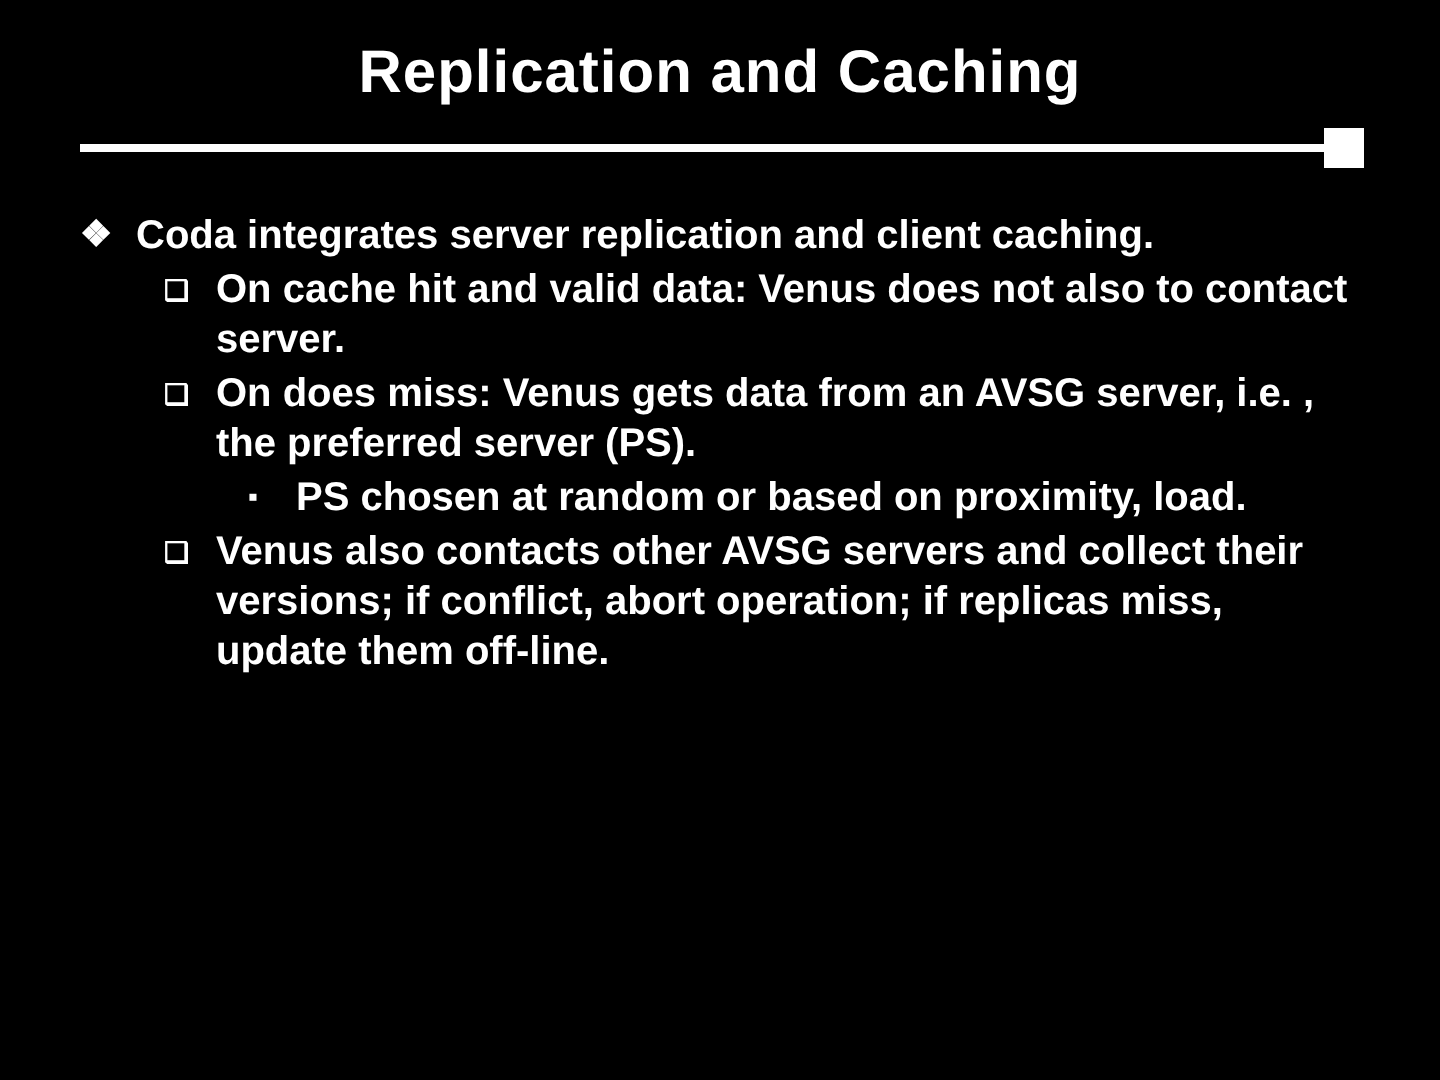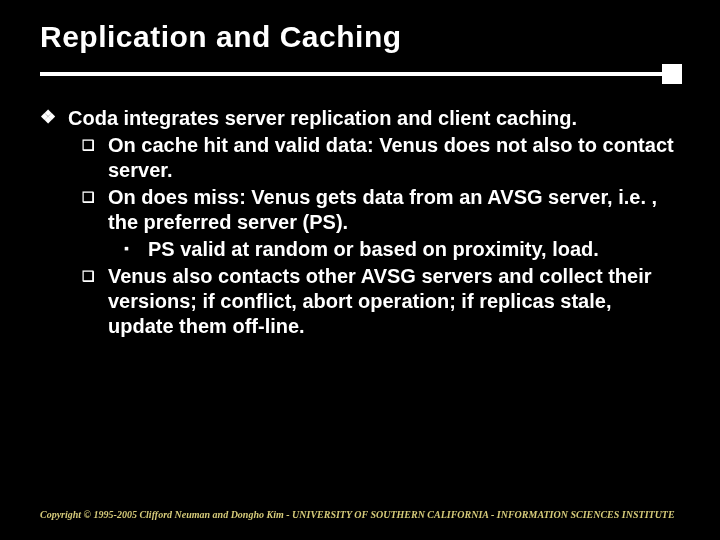--- a/index.html
+++ b/index.html
@@ -16,21 +16,21 @@
     width: 720px;
     height: 540px;
     position: relative;
     box-sizing: border-box;
     padding: 20px 40px 0 40px;
   }
   .title {
     font-family: "Arial Black", Arial, sans-serif;
     font-weight: 900;
     font-size: 30px;
-    text-align: left;
+    text-align: center;
     margin: 0 0 18px 0;
     letter-spacing: 0.5px;
   }
   .rule {
     position: relative;
     height: 4px;
     background: #fff;
     margin: 0 0 30px 0;
   }
   .rule::after {
@@ -110,25 +110,24 @@
       <span class="text">On cache hit and valid data: Venus does not also to contact server.</span>
     </div>
 
     <div class="lvl2">
       <span class="bullet">❑</span>
       <span class="text">On does miss: Venus gets data from an AVSG server, i.e. , the preferred server (PS).</span>
     </div>
 
     <div class="lvl3">
       <span class="bullet">▪</span>
-      <span class="text">PS valid at random or based on proximity, load.</span>
+      <span class="text">PS chosen at random or based on proximity, load.</span>
     </div>
 
     <div class="lvl2">
       <span class="bullet">❑</span>
-      <span class="text">Venus also contacts other AVSG servers and collect their versions; if conflict, abort operation; if replicas stale, update them off-line.</span>
+      <span class="text">Venus also contacts other AVSG servers and collect their versions; if conflict, abort operation; if replicas miss, update them off-line.</span>
     </div>
 
   </div>
 
-  <div class="footer">Copyright © 1995-2005 Clifford Neuman and Dongho Kim - UNIVERSITY OF SOUTHERN CALIFORNIA - INFORMATION SCIENCES INSTITUTE</div>
 
 </div>
 
 </body></html>

